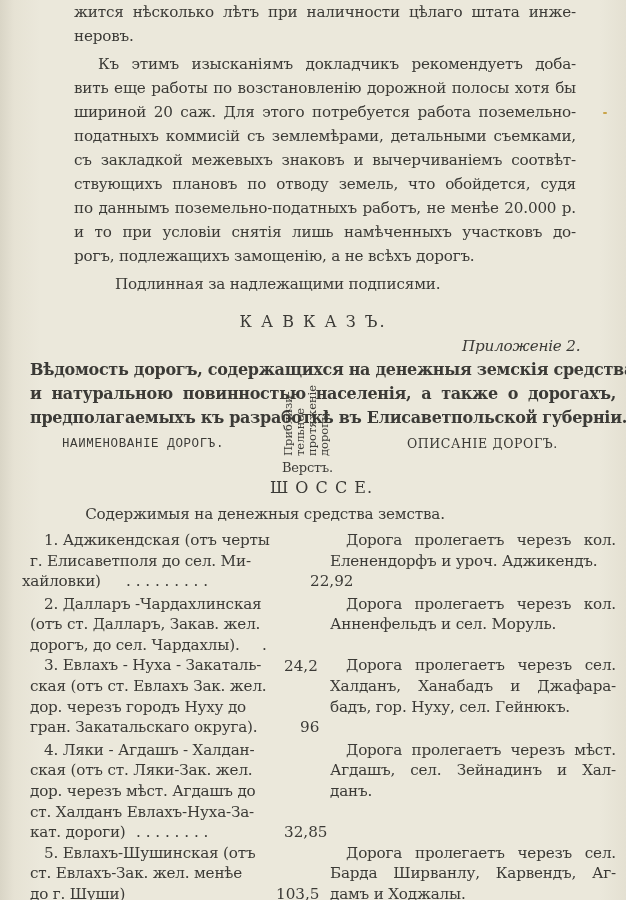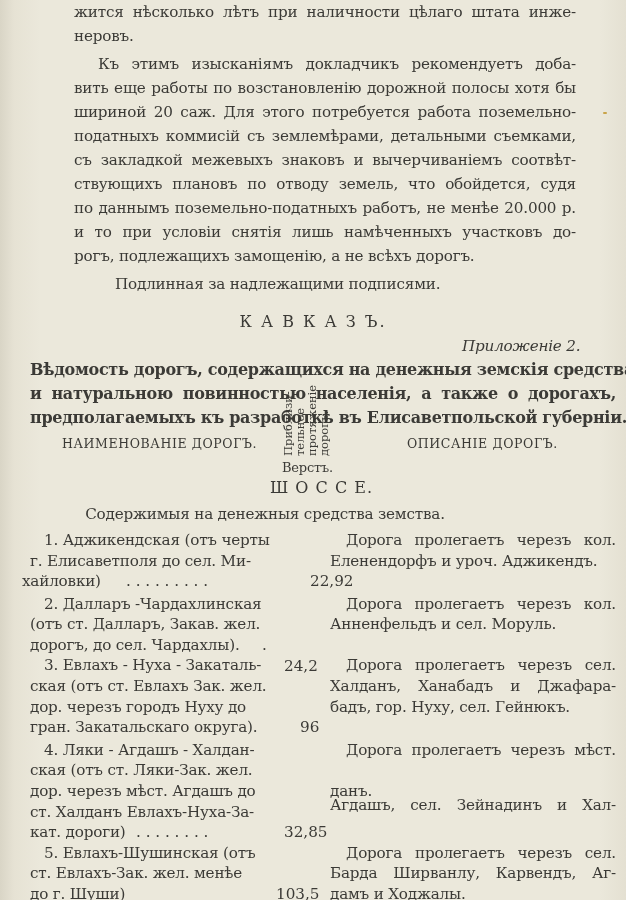--- a/index.html
+++ b/index.html
@@ -40,21 +40,21 @@
   <div class="ln" style="left:74px; top:246px;">рогъ, подлежащихъ замощенiю, а не всѣхъ дорогъ.</div>
   <div class="ln just" style="left:74px; top:222px; width:502px;">и то при условiи снятiя лишь намѣченныхъ участковъ до-</div>
   <div class="ln" style="left:115px; top:274px;">Подлинная за надлежащими подписями.</div>
 
   <div class="ln" style="left:0; top:312px; width:626px; text-align:center; font-size:16px; letter-spacing:2px;">К А В К А З Ъ.</div>
   <div class="ln ital" style="left:462px; top:336px;">Приложенiе 2.</div>
   <div class="ln just bold" style="left:30px; top:360px; width:586px;">Вѣдомость дорогъ, содержащихся на денежныя земскiя средства</div>
   <div class="ln just bold" style="left:30px; top:384px; width:586px;">и натуральною повинностью населенiя, а также о дорогахъ,</div>
   <div class="ln just bold" style="left:30px; top:408px; width:586px;">предполагаемыхъ къ разработкѣ въ Елисаветпольской губернiи.</div>
 
-  <div class="ln caps-sm" style="left:62px; top:434px;">НАИМЕНОВАНIЕ ДОРОГЪ.</div>
+  <div class="ln caps-sm" style="left:62px; top:434px;font-family:Liberation Mono, monospace;">НАИМЕНОВАНIЕ ДОРОГЪ.</div>
   <div class="vert" style="left:282px; top:368px; height:88px;">Приблизи-</div>
   <div class="vert" style="left:294px; top:368px; height:88px;">тельное</div>
   <div class="vert" style="left:306px; top:368px; height:88px;">протяженiе</div>
   <div class="vert" style="left:318px; top:368px; height:88px;">дорогъ.</div>
   <div class="ln" style="left:282px; top:458px; font-size:13px;">Верстъ.</div>
   <div class="ln caps-sm" style="left:407px; top:434px;">ОПИСАНIЕ ДОРОГЪ.</div>
 
   <div class="ln" style="left:270px; top:478px; font-size:16px; letter-spacing:1px;">Ш О С С Е.</div>
   <div class="ln" style="left:0; top:504px; width:530px; text-align:center;">Содержимыя на денежныя средства земства.</div>
 
@@ -91,21 +91,21 @@
 
   <div>
     <div class="ln" style="left: 44px; top: 739.778px;">4. Ляки - Агдашъ - Халдан-</div>
     <div class="ln" style="left: 30px; top: 760.381px;">ская (отъ ст. Ляки-Зак. жел.</div>
     <div class="ln" style="left: 30px; top: 780.984px;">дор. черезъ мѣст. Агдашъ до</div>
     <div class="ln" style="left: 30px; top: 801.587px;">ст. Халданъ Евлахъ-Нуха-За-</div>
     <div class="ln" style="left: 30px; top: 822.19px;">кат. дороги)</div>
     <div class="leader" style="left: 136px; top: 822.19px;">. . . . . . . .</div>
     <div class="num" style="left: 284px; top: 822.19px;">32,85</div>
     <div class="ln just" style="left: 346px; top: 739.778px; width: 270px;">Дорога пролегаетъ черезъ мѣст.</div>
-    <div class="ln just" style="left: 330px; top: 760.381px; width: 286px; margin-top: 35px;">Агдашъ, сел. Зейнадинъ и Хал-</div>
+    <div class="ln just" style="left: 330px; top: 760.381px; width: 286px;">Агдашъ, сел. Зейнадинъ и Хал-</div>
     <div class="ln" style="left: 330px; top: 780.984px;">данъ.</div>
   </div>
 
   <div>
     <div class="ln" style="left: 44px; top: 842.794px;">5. Евлахъ-Шушинская (отъ</div>
     <div class="ln" style="left: 30px; top: 863.397px;">ст. Евлахъ-Зак. жел. менѣе</div>
     <div class="ln" style="left: 30px; top: 884px;">до г. Шуши)</div>
     <div class="num" style="left: 276px; top: 884px;">103,5</div>
     <div class="ln just" style="left: 346px; top: 842.794px; width: 270px;">Дорога пролегаетъ черезъ сел.</div>
     <div class="ln just" style="left: 330px; top: 863.397px; width: 286px;">Барда Ширванлу, Карвендъ, Аг-</div>

